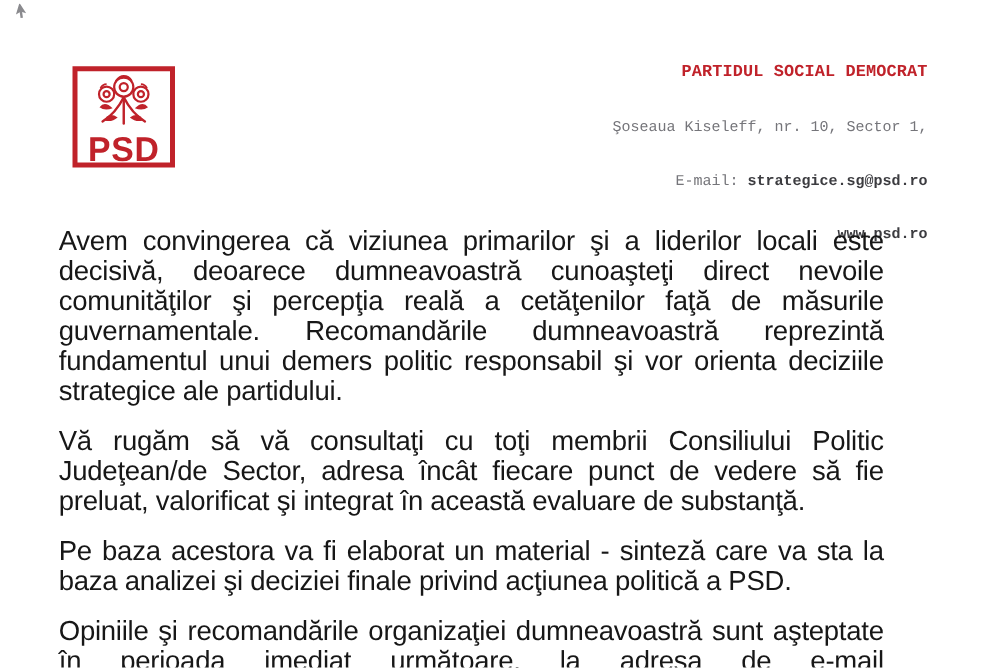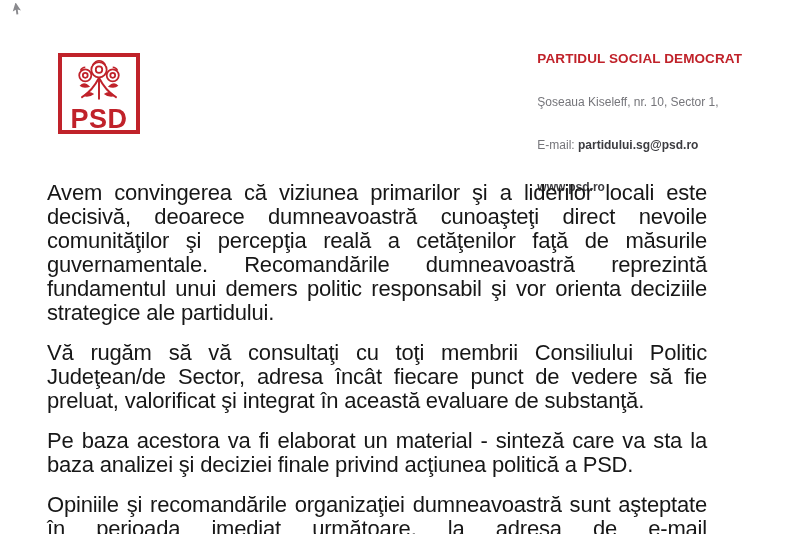--- a/index.html
+++ b/index.html
@@ -24,21 +24,21 @@
     background:#ffffff;
   }
   .logo .rose { margin-top:3px; }
   .logo .logo-text {
     color:#c0222a; font-weight:bold; font-size:27px; line-height:26px;
     letter-spacing:0.5px; transform:scaleY(1.02);
   }
 
   
   .letterhead {
-    position:absolute; right:58px; top:51px; text-align:left;
+    position:absolute; right:58px; top:51px; text-align:right;font-family:Liberation Mono, monospace;
   }
   .lh-title {
     color:#c0222a; font-weight:bold; font-size:13.5px; line-height:16px;
     letter-spacing:0.1px;
   }
   .lh-line {
     color:#75757a; font-size:12px; line-height:13.5px;margin-top:29px;
   }
   .lh-strong { color:#3c3c40; font-weight:bold; }
 
@@ -89,21 +89,21 @@
           <path d="M59 13 q-2 -4 -6 -4"></path>
         </g>
       </svg>
     </span>
     <span class="logo-text">PSD</span>
   </div>
 
   <div class="letterhead">
     <div class="lh-title">PARTIDUL SOCIAL DEMOCRAT</div>
     <div class="lh-line">Şoseaua Kiseleff, nr. 10, Sector 1,</div>
-    <div class="lh-line"><span>E-mail: </span><span class="lh-strong">partidului.sg@psd.ro</span></div>
+    <div class="lh-line"><span>E-mail: </span><span class="lh-strong">strategice.sg@psd.ro</span></div>
     <div class="lh-line lh-strong">www.psd.ro</div>
   </div>
 
   <div class="letter-body">
     <p>Avem convingerea că viziunea primarilor şi a liderilor locali este decisivă, deoarece dumneavoastră cunoaşteţi direct nevoile comunităţilor şi percepţia reală a cetăţenilor faţă de măsurile guvernamentale. Recomandările dumneavoastră reprezintă fundamentul unui demers politic responsabil şi vor orienta deciziile strategice ale partidului.</p>
     <p>Vă rugăm să vă consultaţi cu toţi membrii Consiliului Politic Judeţean/de Sector, adresa încât fiecare punct de vedere să fie preluat, valorificat şi integrat în această evaluare de substanţă.</p>
     <p>Pe baza acestora va fi elaborat un material - sinteză care va sta la baza analizei şi deciziei finale privind acţiunea politică a PSD.</p>
     <p>Opiniile şi recomandările organizaţiei dumneavoastră sunt aşteptate în perioada imediat următoare, la adresa de e-mail organizare.sg@psd.ro.</p>
   </div>
 

